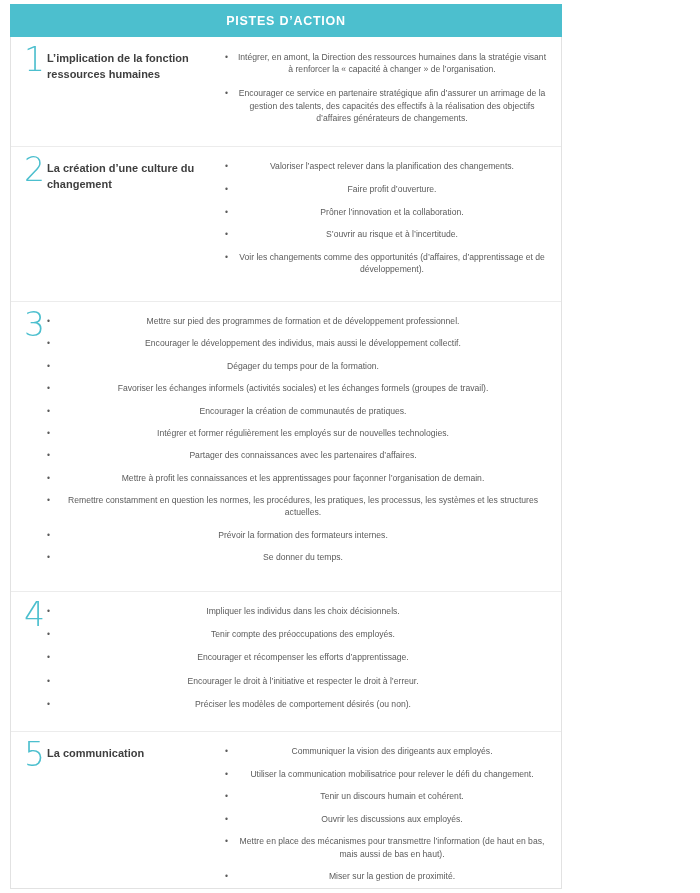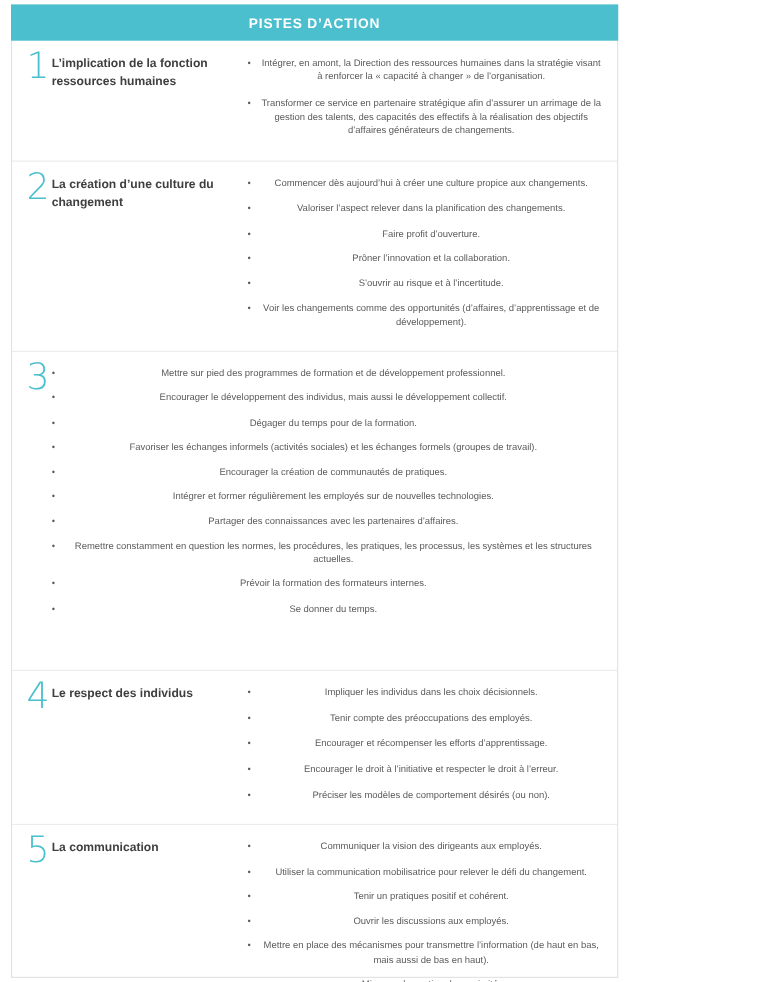--- a/index.html
+++ b/index.html
@@ -147,68 +147,67 @@
     <div class="banner">
       <span>PISTES D’ACTION</span>
     </div>
 
     <div class="sections">
         <div class="section section-1">
           <div class="num">1</div>
           <div class="title">L’implication de la fonction ressources humaines</div>
           <div class="bullets">
             <div class="bullet">Intégrer, en amont, la Direction des ressources humaines dans la stratégie visant à renforcer la « capacité à changer » de l’organisation.</div>
-            <div class="bullet">Transformer ce service en partenaire stratégique afin d’assurer un arrimage de la gestion des talents, des capacités des effectifs à la réalisation des objectifs d’affaires générateurs de changements.</div>
+            <div class="bullet">Encourager ce service en partenaire stratégique afin d’assurer un arrimage de la gestion des talents, des capacités des effectifs à la réalisation des objectifs d’affaires générateurs de changements.</div>
           </div>
         </div>
         <div class="section section-2">
           <div class="num">2</div>
           <div class="title">La création d’une culture du changement</div>
           <div class="bullets">
-            <div class="bullet">Commencer dès aujourd’hui à créer une culture propice aux changements.</div>
             <div class="bullet">Valoriser l’aspect relever dans la planification des changements.</div>
             <div class="bullet">Faire profit d’ouverture.</div>
             <div class="bullet">Prôner l’innovation et la collaboration.</div>
             <div class="bullet">S’ouvrir au risque et à l’incertitude.</div>
             <div class="bullet">Voir les changements comme des opportunités (d’affaires, d’apprentissage et de développement).</div>
           </div>
         </div>
         <div class="section section-3">
           <div class="num">3</div>
           <div class="bullets">
             <div class="bullet">Mettre sur pied des programmes de formation et de développement professionnel.</div>
             <div class="bullet">Encourager le développement des individus, mais aussi le développement collectif.</div>
             <div class="bullet">Dégager du temps pour de la formation.</div>
             <div class="bullet">Favoriser les échanges informels (activités sociales) et les échanges formels (groupes de travail).</div>
             <div class="bullet">Encourager la création de communautés de pratiques.</div>
             <div class="bullet">Intégrer et former régulièrement les employés sur de nouvelles technologies.</div>
             <div class="bullet">Partager des connaissances avec les partenaires d’affaires.</div>
+            <div class="bullet">Mettre à profit les connaissances et les apprentissages pour façonner l’organisation de demain.</div>
             <div class="bullet">Remettre constamment en question les normes, les procédures, les pratiques, les processus, les systèmes et les structures actuelles.</div>
             <div class="bullet">Prévoir la formation des formateurs internes.</div>
             <div class="bullet">Se donner du temps.</div>
           </div>
         </div>
         <div class="section section-4">
           <div class="num">4</div>
-          <div class="title">Le respect des individus</div>
           <div class="bullets">
             <div class="bullet">Impliquer les individus dans les choix décisionnels.</div>
             <div class="bullet">Tenir compte des préoccupations des employés.</div>
             <div class="bullet">Encourager et récompenser les efforts d’apprentissage.</div>
             <div class="bullet">Encourager le droit à l’initiative et respecter le droit à l’erreur.</div>
             <div class="bullet">Préciser les modèles de comportement désirés (ou non).</div>
           </div>
         </div>
         <div class="section section-5">
           <div class="num">5</div>
           <div class="title">La communication</div>
           <div class="bullets">
             <div class="bullet">Communiquer la vision des dirigeants aux employés.</div>
             <div class="bullet">Utiliser la communication mobilisatrice pour relever le défi du changement.</div>
-            <div class="bullet">Tenir un pratiques positif et cohérent.</div>
+            <div class="bullet">Tenir un discours humain et cohérent.</div>
             <div class="bullet">Ouvrir les discussions aux employés.</div>
             <div class="bullet">Mettre en place des mécanismes pour transmettre l’information (de haut en bas, mais aussi de bas en haut).</div>
             <div class="bullet">Miser sur la gestion de proximité.</div>
             <div class="bullet">Mettre en place des plateformes d’échange.</div>
           </div>
         </div>
       </div>
 
   </div>
 </div>

